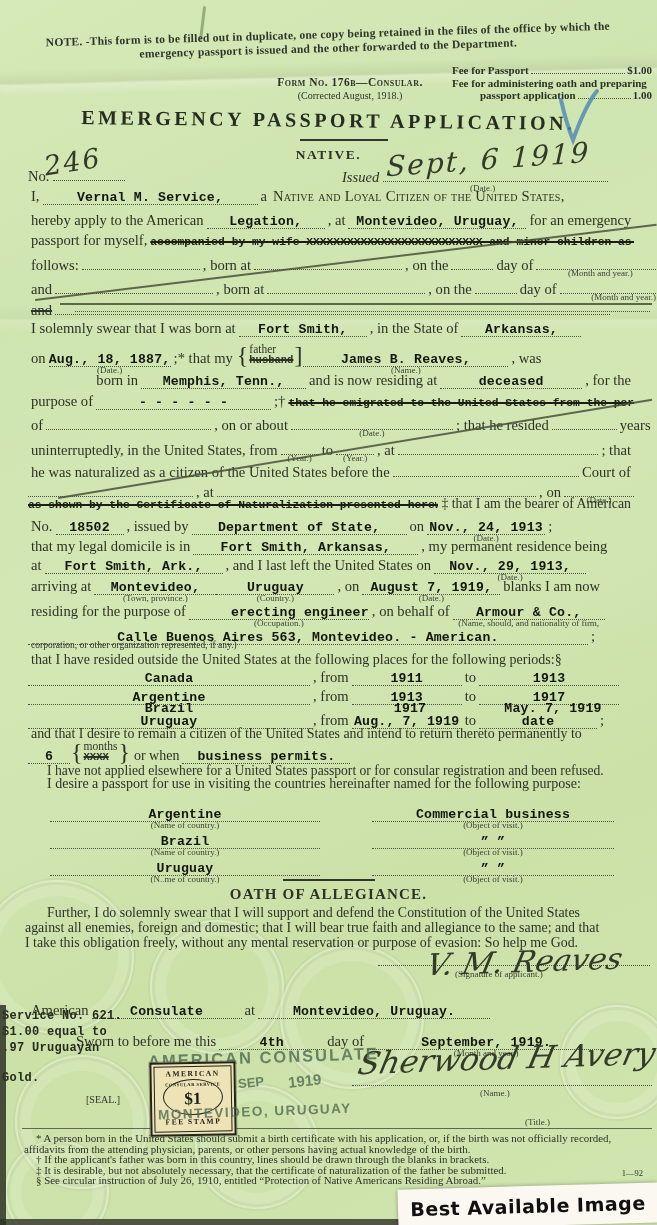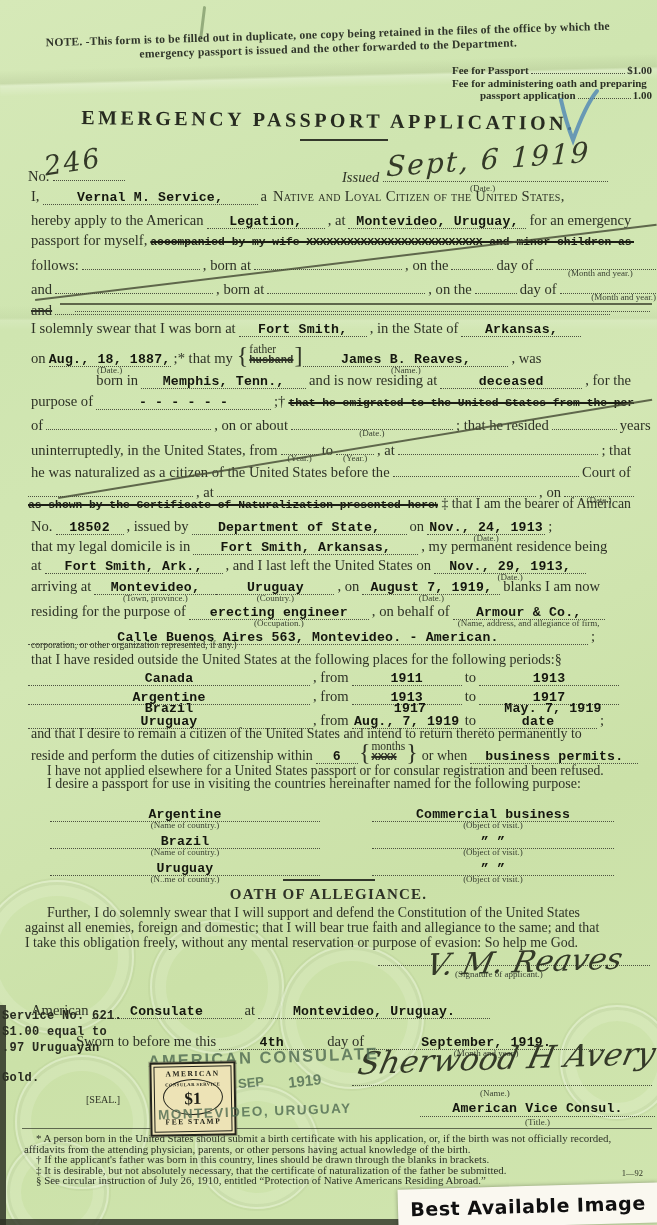--- a/index.html
+++ b/index.html
@@ -107,20 +107,24 @@
   <div class="seal" style="left:280px;top:945px;width:140px;height:140px;"></div>
   <div class="seal" style="left:15px;top:1055px;width:130px;height:130px;"></div>
   <div class="seal" style="left:195px;top:1085px;width:120px;height:120px;"></div>
   <div class="seal" style="left:560px;top:1005px;width:110px;height:110px;"></div>
   <div class="seal" style="left:5px;top:1140px;width:100px;height:100px;"></div>
   <div class="crease" style="top:62px;transform:rotate(-1.5deg);"></div>
   <div class="crease" style="top:305px;opacity:.5;"></div>
   <div class="squiggle"></div>
 
   <div class="note">NOTE. -This form is to be filled out in duplicate, one copy being retained in the files of the office by which the emergency passport is issued and the other forwarded to the Department.</div>
+  <div class="formmeta">
+    <div class="l1">Form No. 176b—Consular.</div>
+    <div class="l2">(Corrected August, 1918.)</div>
+  </div>
   <div class="fees">
     <div class="feerow">
       <span>Fee for Passport</span>
       <span class="leader"></span>
       <span>$1.00</span>
     </div>
     <div class="feerow" style="margin-top:1px;">
       <span>Fee for administering oath and preparing</span>
     </div>
     <div class="feerow" style="padding-left:28px;">
@@ -128,20 +132,21 @@
       <span class="leader"></span>
       <span>1.00</span>
     </div>
   </div>
   <svg class="check" width="46" height="58" viewBox="0 0 46 58">
     <path d="M5 12 C8 25 13 42 17 52 C22 38 32 14 41 3" fill="none" stroke="#4e86b5" stroke-width="4" stroke-linecap="round" opacity=".8"></path>
   </svg>
 
   <div class="title">EMERGENCY PASSPORT APPLICATION.</div>
   <div class="title-rule"></div>
+  <div class="subtitle">NATIVE.</div>
 
   <div class="nofield">
     <span style="font-style:normal;">No.</span>
     <span class="noblank"></span>
   </div>
   <div class="script no-script">246</div>
 
   <div class="issuedfield">
     <span>Issued</span>
     <span class="issuedblank"></span>
@@ -294,23 +299,23 @@
       <div class="fline" style="height: 25px;">
         <span class="pt">arriving at</span>
         <span class="seg" style="width: 122px; position: relative;"><span class="tv">Montevideo,</span><span class="cap">(Town, province.)</span></span>
         <span class="seg" style="width: 118px; position: relative;"><span class="tv">Uruguay</span><span class="cap">(Country.)</span></span>
         <span class="pt">, on</span>
         <span class="seg" style="width: 138px; position: relative;"><span class="tv">August 7, 1919,</span><span class="cap">(Date.)</span></span>
         <span class="pt">blanks I am now</span>
       </div>
       <div class="fline" style="height: 25px;">
         <span class="pt">residing for the purpose of</span>
-        <span class="seg" style="width: 180px; position: relative;"><span class="tv">erecting engineer</span><span class="cap">(Occupation.)</span></span>
+        <span class="seg" style="width: 180px; position: relative; text-align: right;"><span class="tv">erecting engineer</span><span class="cap">(Occupation.)</span></span>
         <span class="pt">, on behalf of</span>
-        <span class="seg" style="width: 152px; position: relative;"><span class="tv">Armour &amp; Co.,</span><span class="cap">(Name, address, and allegiance of firm,</span></span>
+        <span class="seg" style="width: 152px; position: relative;"><span class="tv">Armour &amp; Co.,</span><span class="cap">(Name, should, and nationality of firm,</span></span>
       </div>
       <div class="fline" style="height: 13px;">
         <span class="seg" style="width: 560px;"><span class="tv">Calle Buenos Aires 563, Montevideo. - American.</span></span>
         <span class="pt">;</span>
       </div>
       <div class="fline" style="height: 12px;">
         <span class="pt" style="font-size: 9.5px;">corporation, or other organization represented, if any.)</span>
       </div>
       <div class="fline" style="height: 16px;">
         <span class="pt" style="font-size: 14px;">that I have resided outside the United States at the following places for the following periods:§</span>
@@ -341,21 +346,20 @@
         <span class="pt">, from</span>
         <span class="seg" style="width: 110px;"><span class="tv">Aug., 7, 1919</span></span>
         <span class="pt">to</span>
         <span class="seg" style="width: 118px; text-align: center;"><span class="tv">date</span></span>
         <span class="pt">;</span>
       </div>
       <div class="fline" style="height: 15px;">
         <span class="pt" style="font-size: 13.9px;">and that I desire to remain a citizen of the United States and intend to return thereto permanently to</span>
       </div>
       <div class="fline" style="height: 22px;">
-        <span class="pt" style="font-size: 14px;">reside and perform the duties of citizenship within</span>
         <span class="seg" style="width: 42px;"><span class="tv">6</span></span>
         <span class="stack">
           <span class="brace">{</span>
           <span class="scol">
             <span class="stop">months</span>
             <span class="sbot struck">XXXX</span>
           </span>
           <span class="brace">}</span>
         </span>
         <span class="pt" style="font-size: 14px;">or when</span>
@@ -438,23 +442,20 @@
         <div class="fs-cs">CONSULAR SERVICE</div>
         <div class="fs-amt">$1</div>
       </div>
       <div class="fs-fee">FEE STAMP</div>
     </div>
   </div>
 
   <div class="script sig-consul">Sherwood H Avery</div>
   <div class="sigline" style="left:352px;top:1085px;width:300px;"></div>
   <div class="cap-abs" style="left:480px;top:1088px;">(Name.)</div>
-  <div class="vice">
-    <span class="tv">American Vice Consul.</span>
-  </div>
   <div class="cap-abs" style="left:525px;top:1117px;">(Title.)</div>
 
   <div class="foot-rule"></div>
   <div class="footnotes">
     <p>* A person born in the United States should submit a birth certificate with his application, or, if the birth was not officially recorded, affidavits from the attending physician, parents, or other persons having actual knowledge of the birth.</p>
     <p>† If the applicant's father was born in this country, lines should be drawn through the blanks in brackets.</p>
     <p>‡ It is desirable, but not absolutely necessary, that the certificate of naturalization of the father be submitted.</p>
     <p>§ See circular instruction of July 26, 1910, entitled “Protection of Native Americans Residing Abroad.”</p>
   </div>
   <div class="pagecode">1—92</div>

